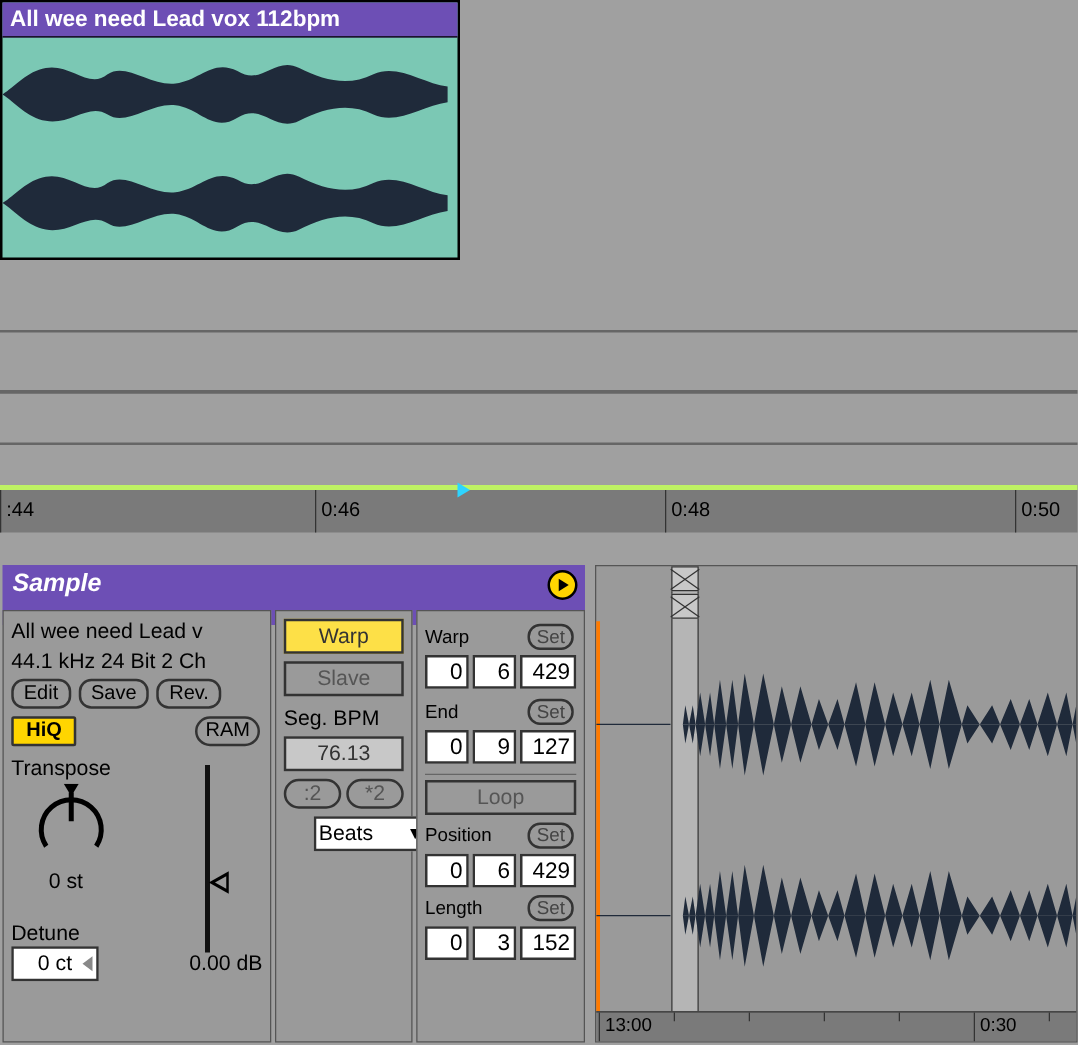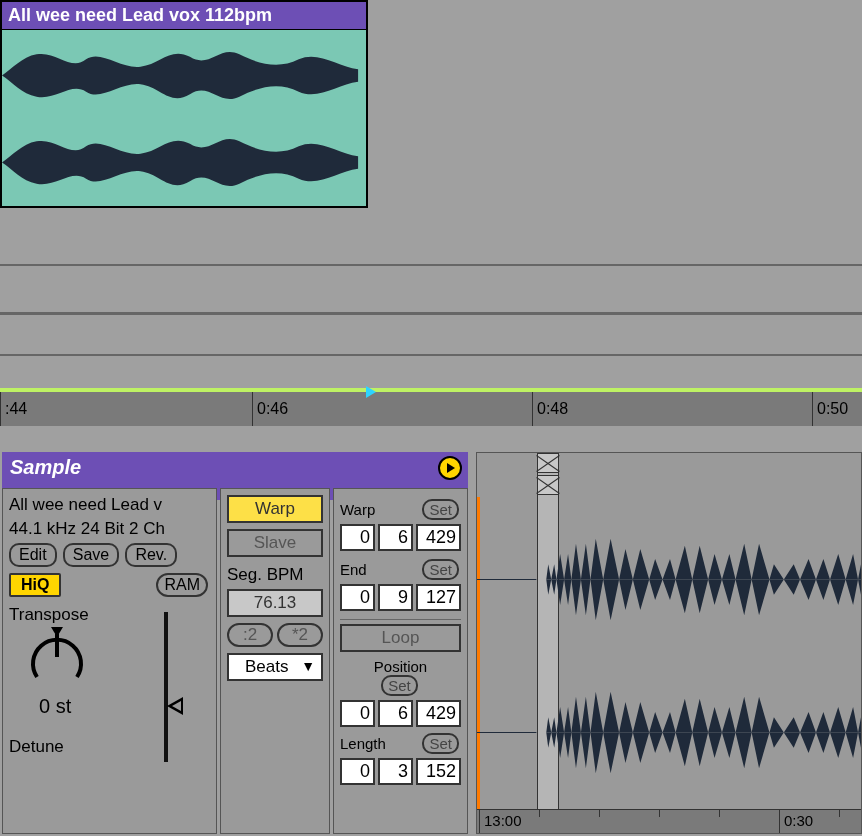--- a/index.html
+++ b/index.html
@@ -45,30 +45,30 @@
   .label { font-size: 17px; color: #000; margin-top: 8px; }
   
   .rect-btn { border: 2px solid #333; background: #fde047; text-align: center; font-size: 17px; padding: 2px 0; cursor: pointer; color:#333;}
   .rect-btn.dark { background: #9a9a9a; color:#555;}
   
   .numbox-row { display:flex; gap:3px; margin-top:4px;}
   .numbox { border: 2px solid #333; background: #fff; text-align: right; font-size: 18px; font-family: Arial; padding: 1px 3px; flex:1; min-width:0;}
   
   .knob-area { position: relative; height: 110px; margin-top: 2px;}
   .knob-svg { position:absolute; left: 18px; top: 0; }
-  .knob-label { position:absolute; left: 30px; top: 68px; font-size:20px;}
+  .knob-label { position:absolute; left: 30px; top: 68px; font-size:17px;}
   .vol-slider { position:absolute; left: 155px; top: -15px; width: 4px; height: 150px; background: #111;}
   .vol-thumb { position:absolute; left: 158px; top: 70px; width:0; height:0; border-top:9px solid transparent; border-bottom:9px solid transparent; border-right:16px solid #000;}
   .vol-thumb::after { content:''; position:absolute; left:5px; top:-5px; width:0;height:0;border-top:5px solid transparent;border-bottom:5px solid transparent;border-right:9px solid #9a9a9a;}
   
   .detune-row { display:flex; align-items:center; gap:6px; margin-top:0;}
   .detune-box { border:2px solid #333; background:#fff; width:70px; text-align:center; padding:2px 0; font-size:17px; position:relative;}
   .detune-box::after { content:''; position:absolute; right:3px; top:50%; transform:translateY(-50%); width:0;height:0;border-top:6px solid transparent;border-bottom:6px solid transparent;border-right:8px solid #888;}
   
-  .select { border:2px solid #333; background:#fff; width:100%; padding:2px 16px; font-size:17px; position:relative; margin-top:6px; cursor:pointer;}
+  .select { border:2px solid #333; background:#fff; width:100%; padding:2px 2px; font-size:17px; position:relative; margin-top:6px; cursor:pointer;margin-left:24px;}
   .select::after { content:'▼'; position:absolute; right:6px; top:3px; font-size:14px;}
   
   .half-row { display:flex; gap:4px; margin-top:6px;}
   .half-row .rect-btn { flex:1; border-radius:12px; padding:0; color:#555; background:#9a9a9a;}
   
   .hr { border:0; border-top:1px solid #666; margin: 8px 0 4px;}
   
   
   .wave-view { position: absolute; top: 0; left: 474px; right: 0; bottom: 0; background: #9a9a9a; border:1px solid #555;}
   .wave-markers { position:absolute; top:0; left:60px; width:22px; height:44px;}
@@ -137,20 +137,25 @@
       <svg class="knob-svg" width="60" height="70">
         <path d="M10,50 A24,24 0 1 1 50,50" fill="none" stroke="#000" stroke-width="4"></path>
         <line x1="30" y1="7" x2="30" y2="30" stroke="#000" stroke-width="4"></line>
         <polygon points="24,0 36,0 30,10" fill="#000"></polygon>
       </svg>
       <div class="knob-label">0 st</div>
       <div class="vol-slider"></div>
       <div class="vol-thumb"></div>
     </div>
     <div class="label" style="margin-top:0">Detune</div>
+    <div class="detune-row">
+      <div class="detune-box">0 ct</div>
+      <div style="flex:1"></div>
+      <div style="font-size:17px;">0.00 dB</div>
+    </div>
   </div>
 
   <div class="panel panel2">
     <div class="rect-btn">Warp</div>
     <div class="rect-btn dark" style="margin-top:6px;">Slave</div>
     <div class="label">Seg. BPM</div>
     <div class="rect-btn" style="margin-top:4px; background:#c8c8c8;">76.13</div>
     <div class="half-row">
       <div class="rect-btn">:2</div>
       <div class="rect-btn">*2</div>
@@ -172,21 +177,21 @@
       <span>End</span>
       <span class="btn small-set">Set</span>
     </div>
     <div class="numbox-row">
       <div class="numbox">0</div>
       <div class="numbox">9</div>
       <div class="numbox" style="flex:1.4">127</div>
     </div>
     <hr class="hr">
     <div class="rect-btn dark" style="color:#555;">Loop</div>
-    <div class="row" style="margin-top:6px;flex-direction:column;">
+    <div class="row" style="margin-top:6px;">
       <span>Position</span>
       <span class="btn small-set">Set</span>
     </div>
     <div class="numbox-row">
       <div class="numbox">0</div>
       <div class="numbox">6</div>
       <div class="numbox" style="flex:1.4">429</div>
     </div>
     <div class="row" style="margin-top:6px;">
       <span>Length</span>

